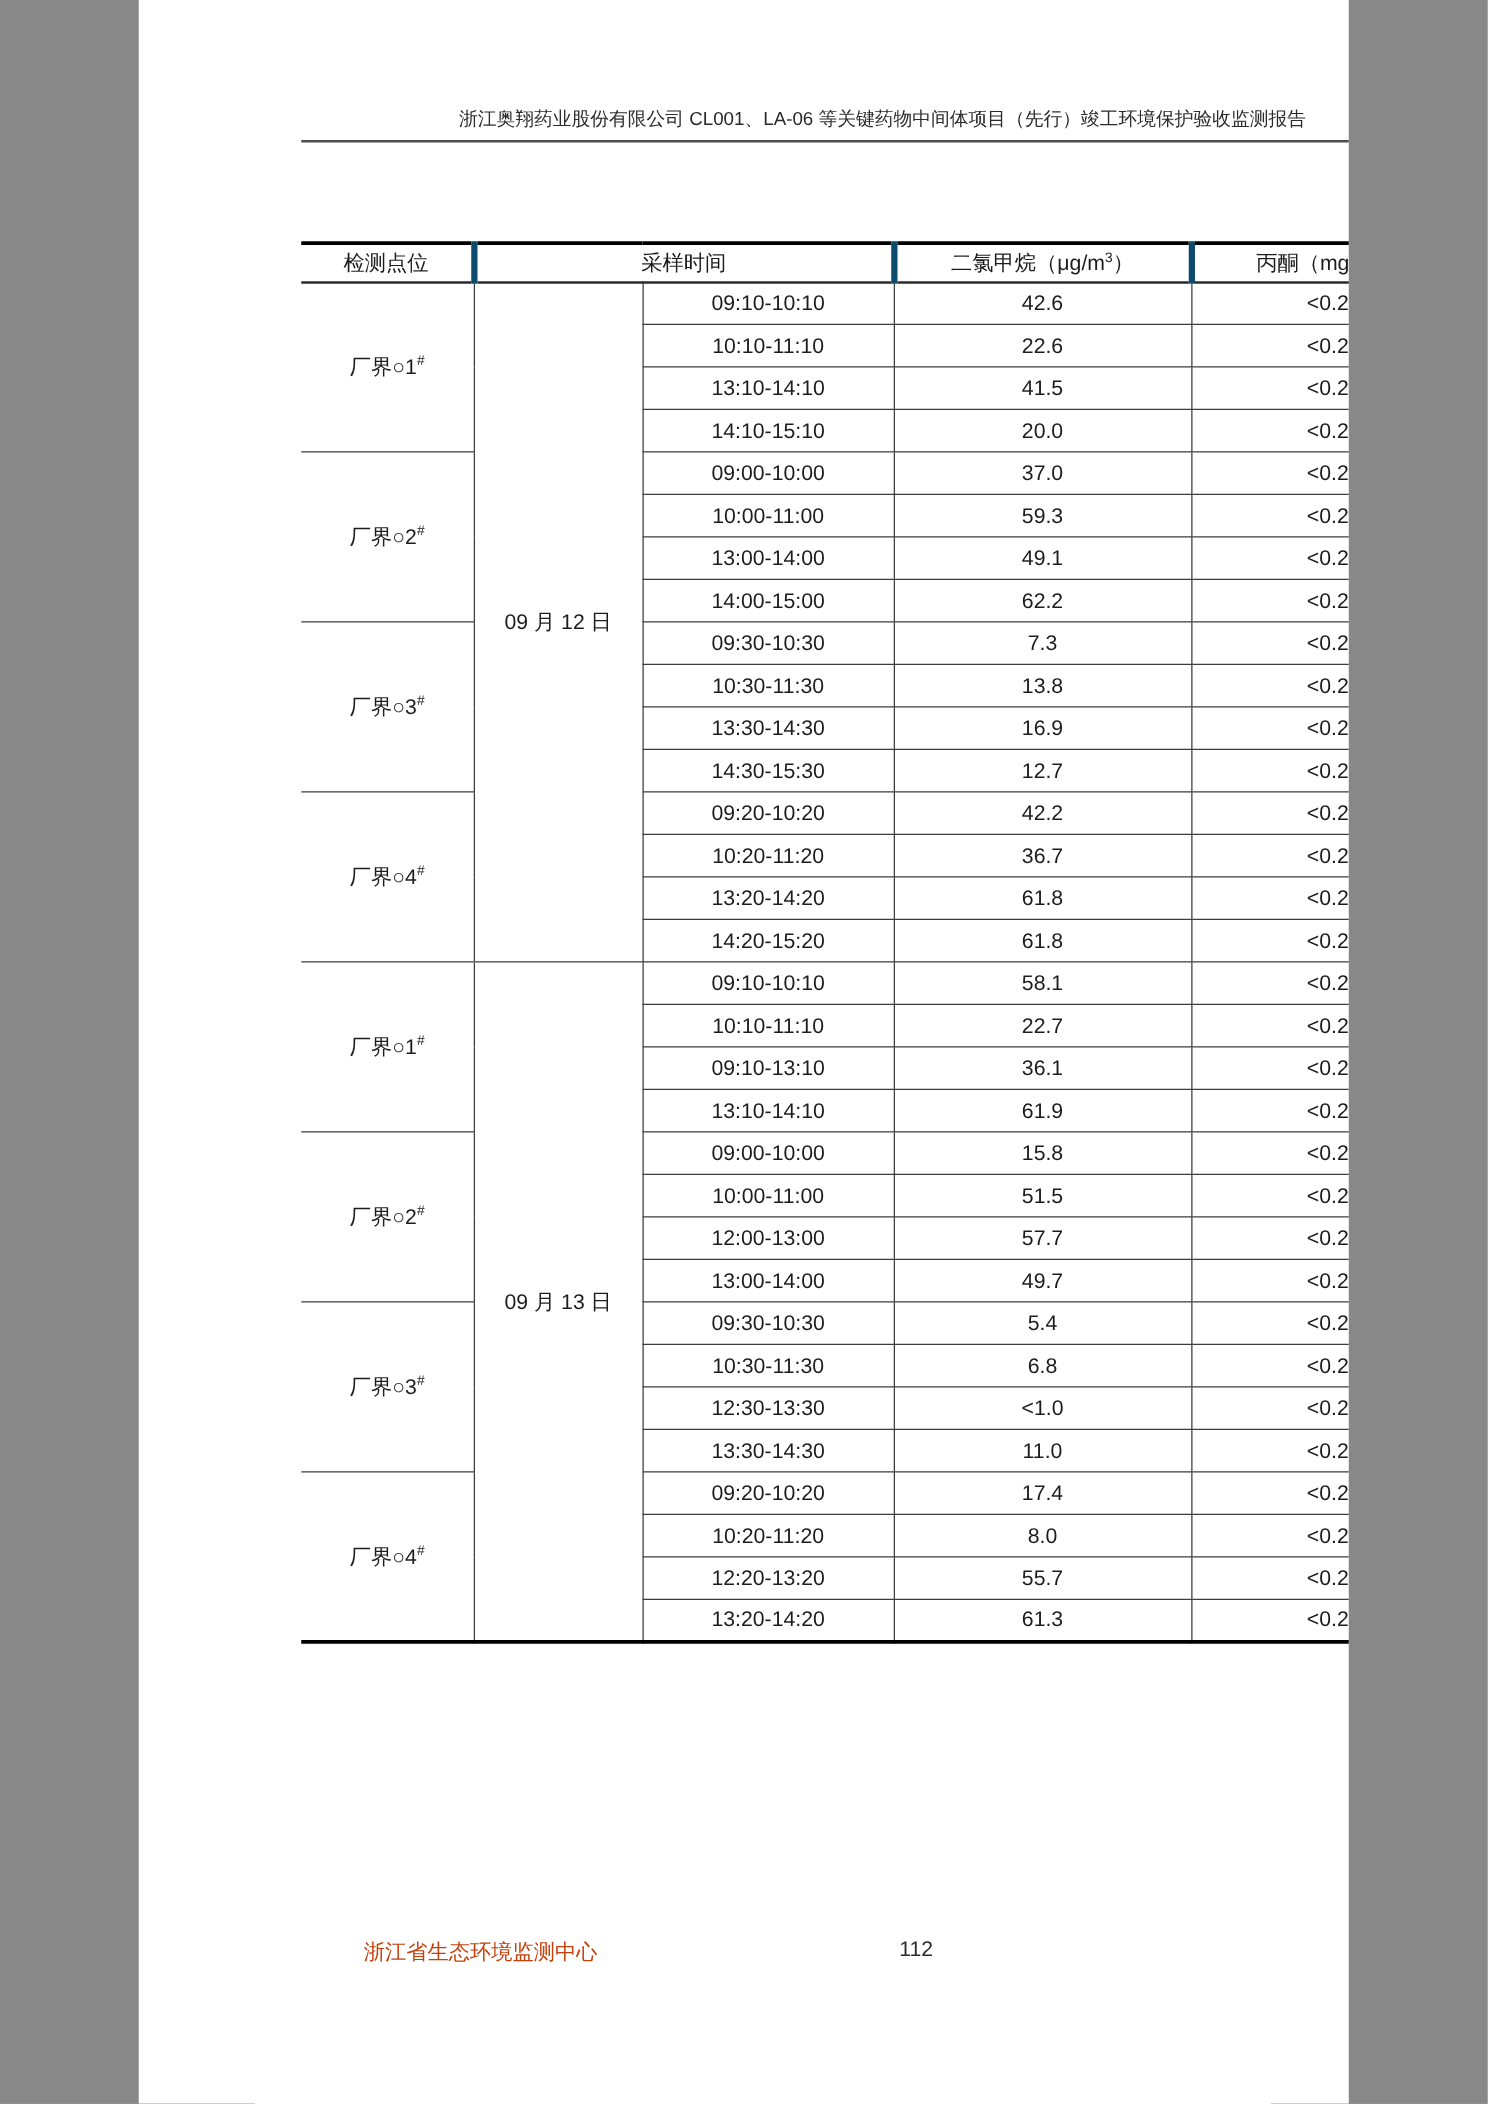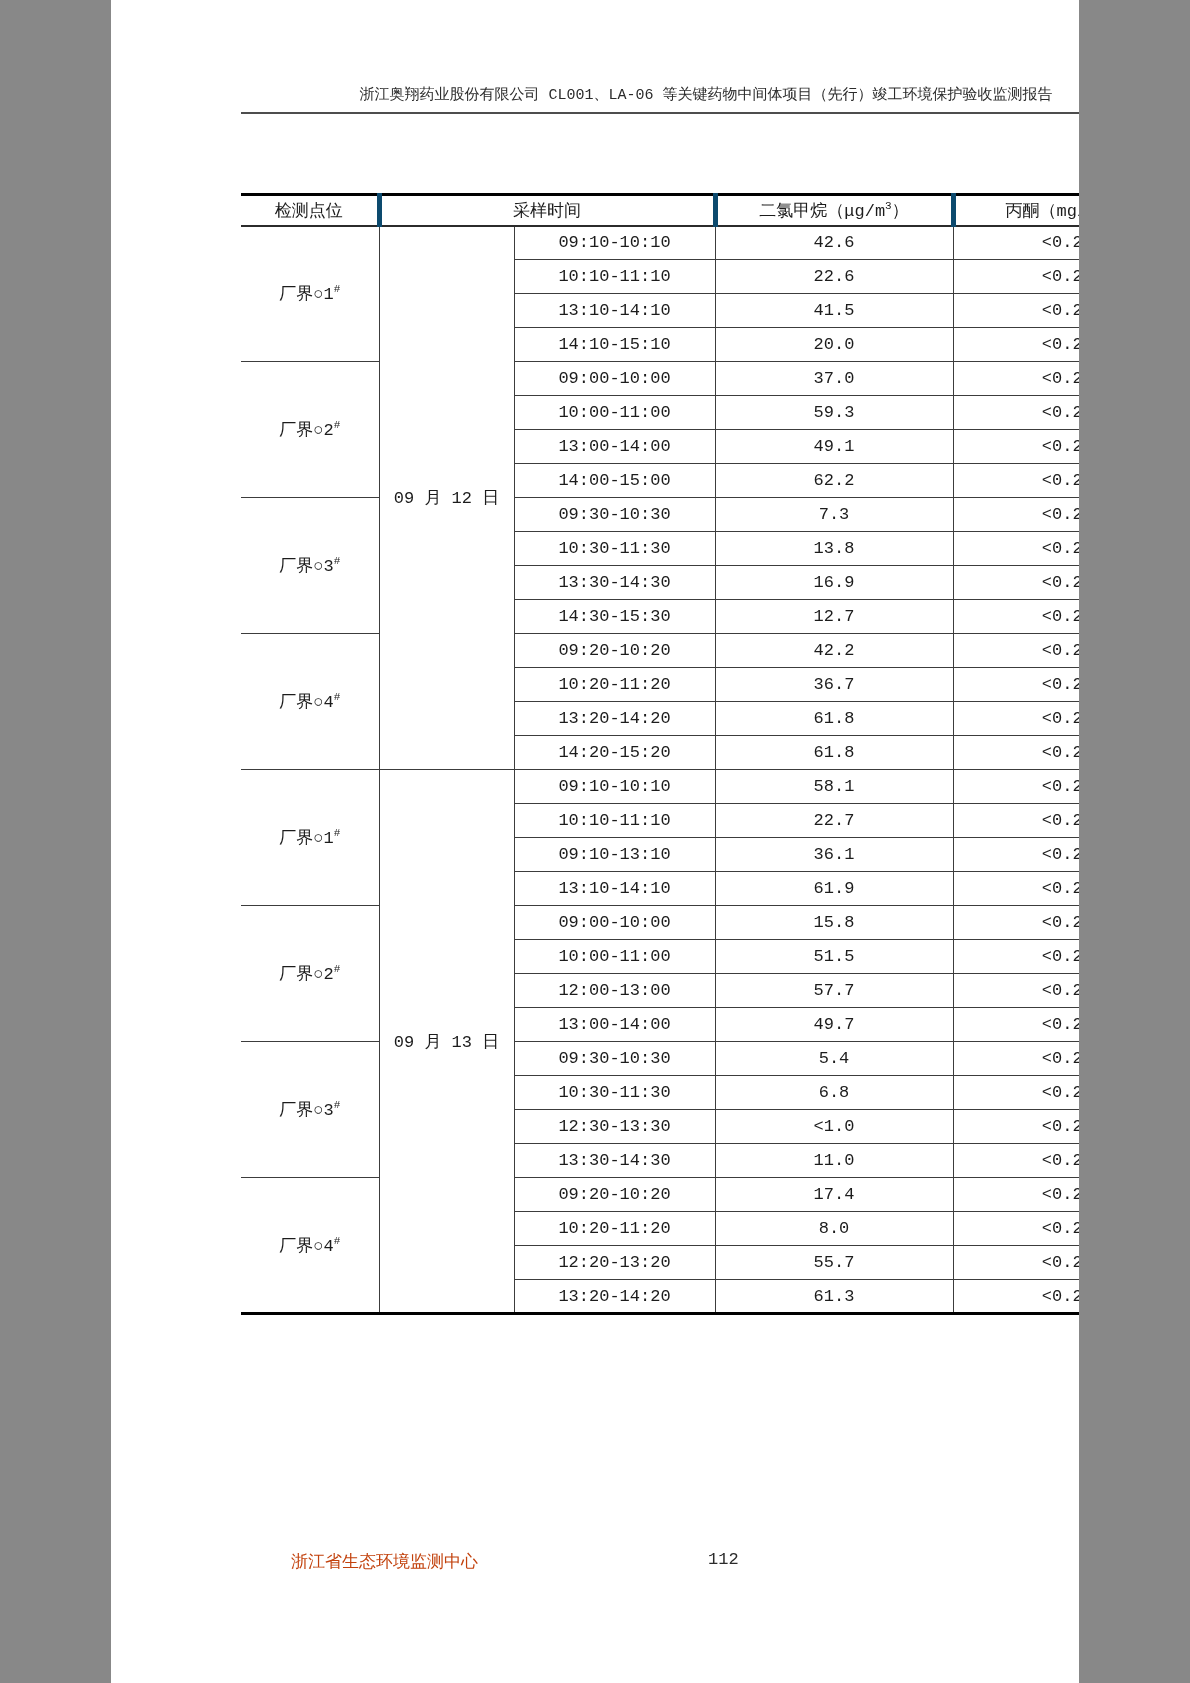--- a/index.html
+++ b/index.html
@@ -1,19 +1,19 @@
 <!DOCTYPE html>
 <html><head>
 <meta charset="utf-8">
 <style>
   html,body { margin:0; padding:0; background:#888; }
   .page {
     position:relative; width:968px; height:1683px; margin:0 auto;
     background:#ffffff; overflow:hidden;
-    font-family:Liberation Mono, monospace;
+    font-family:Liberation Sans, sans-serif;
     color:#1c1c1c;
   }
   .doc-header {
     position:absolute; top:86px; left:130px; width:930px;
     text-align:center; font-size:15px; line-height:20px; color:#2b2b2b;
     white-space:nowrap;
   }
   .header-rule {
     position:absolute; top:112px; left:130px; width:930px; height:2px;
     background:#4d4d4d;
@@ -41,21 +41,21 @@
   .c-time, .c-dcm { border-right:1px solid #3c3c3c; border-bottom:1px solid #3c3c3c; }
   .c-acetone { border-bottom:1px solid #3c3c3c; }
   tr.day-end .c-time, tr.day-end .c-dcm, tr.day-end .c-acetone { border-bottom:1.5px solid #3c3c3c; }
   sup.mark { font-size:11px; line-height:0; }
   .doc-footer-left {
     position:absolute; top:1550px; left:180px;
     font-size:17px; color:#c2410c; white-space:nowrap;
   }
   .doc-page-number {
     position:absolute; top:1550px; left:597px; width:50px;
-    text-align:left; font-size:17px; color:#2b2b2b;
+    text-align:center; font-size:17px; color:#2b2b2b;
   }
 </style>
 </head>
 <body>
 
 <div class="page">
 
   <div class="doc-header">浙江奥翔药业股份有限公司 CL001、LA-06 等关键药物中间体项目（先行）竣工环境保护验收监测报告</div>
   <div class="header-rule"></div>
 

